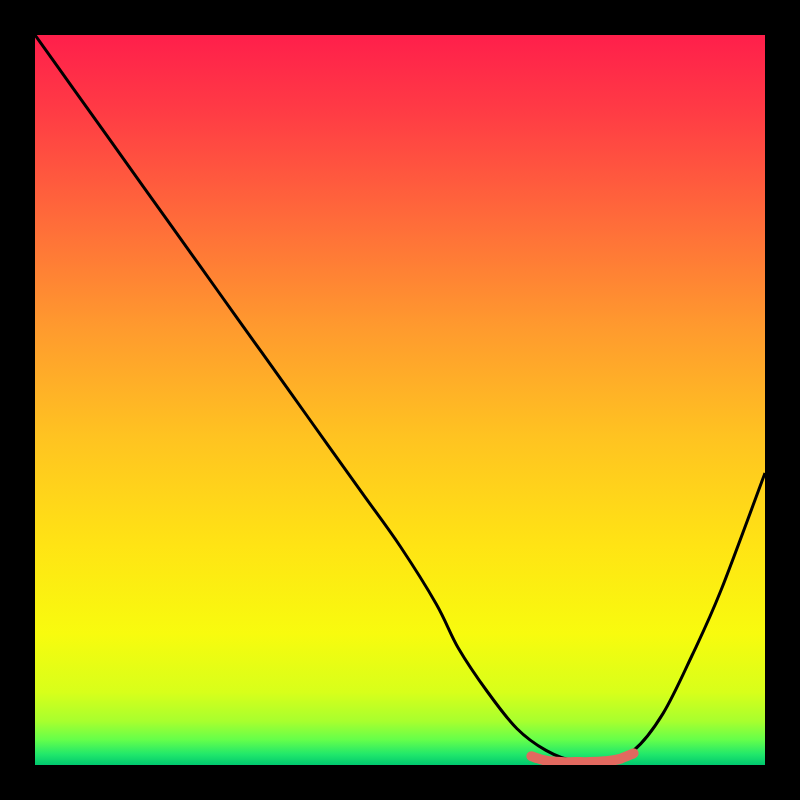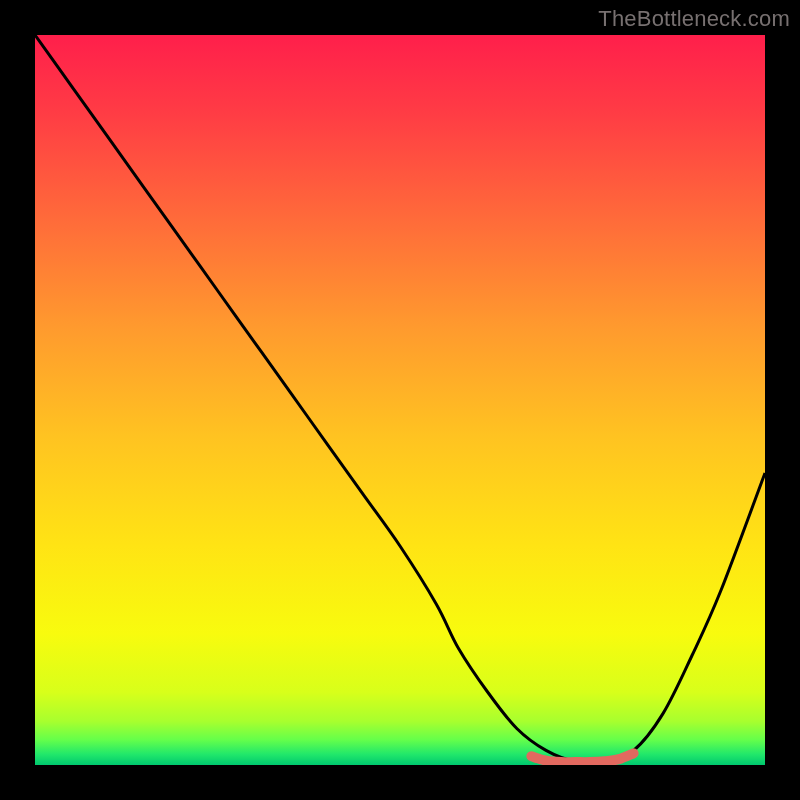--- a/index.html
+++ b/index.html
@@ -33,21 +33,20 @@
     font-weight: 500;
     letter-spacing: 0.2px;
     user-select: none;
   }
   svg { display: block; }
 </style>
 </head>
 <body>
 
 <div class="frame">
-  <div class="watermark">TheBottleneck.com</div>
 
   <div class="plot">
     <svg id="chart-svg" width="730" height="730" viewBox="0 0 730 730">
       <defs>
         <linearGradient id="bg-grad" x1="0" y1="0" x2="0" y2="1">
             <stop offset="0%" stop-color="#ff1f4b"></stop>
             <stop offset="10%" stop-color="#ff3a45"></stop>
             <stop offset="25%" stop-color="#ff6a3a"></stop>
             <stop offset="40%" stop-color="#ff9a2e"></stop>
             <stop offset="55.00000000000001%" stop-color="#ffc321"></stop>

